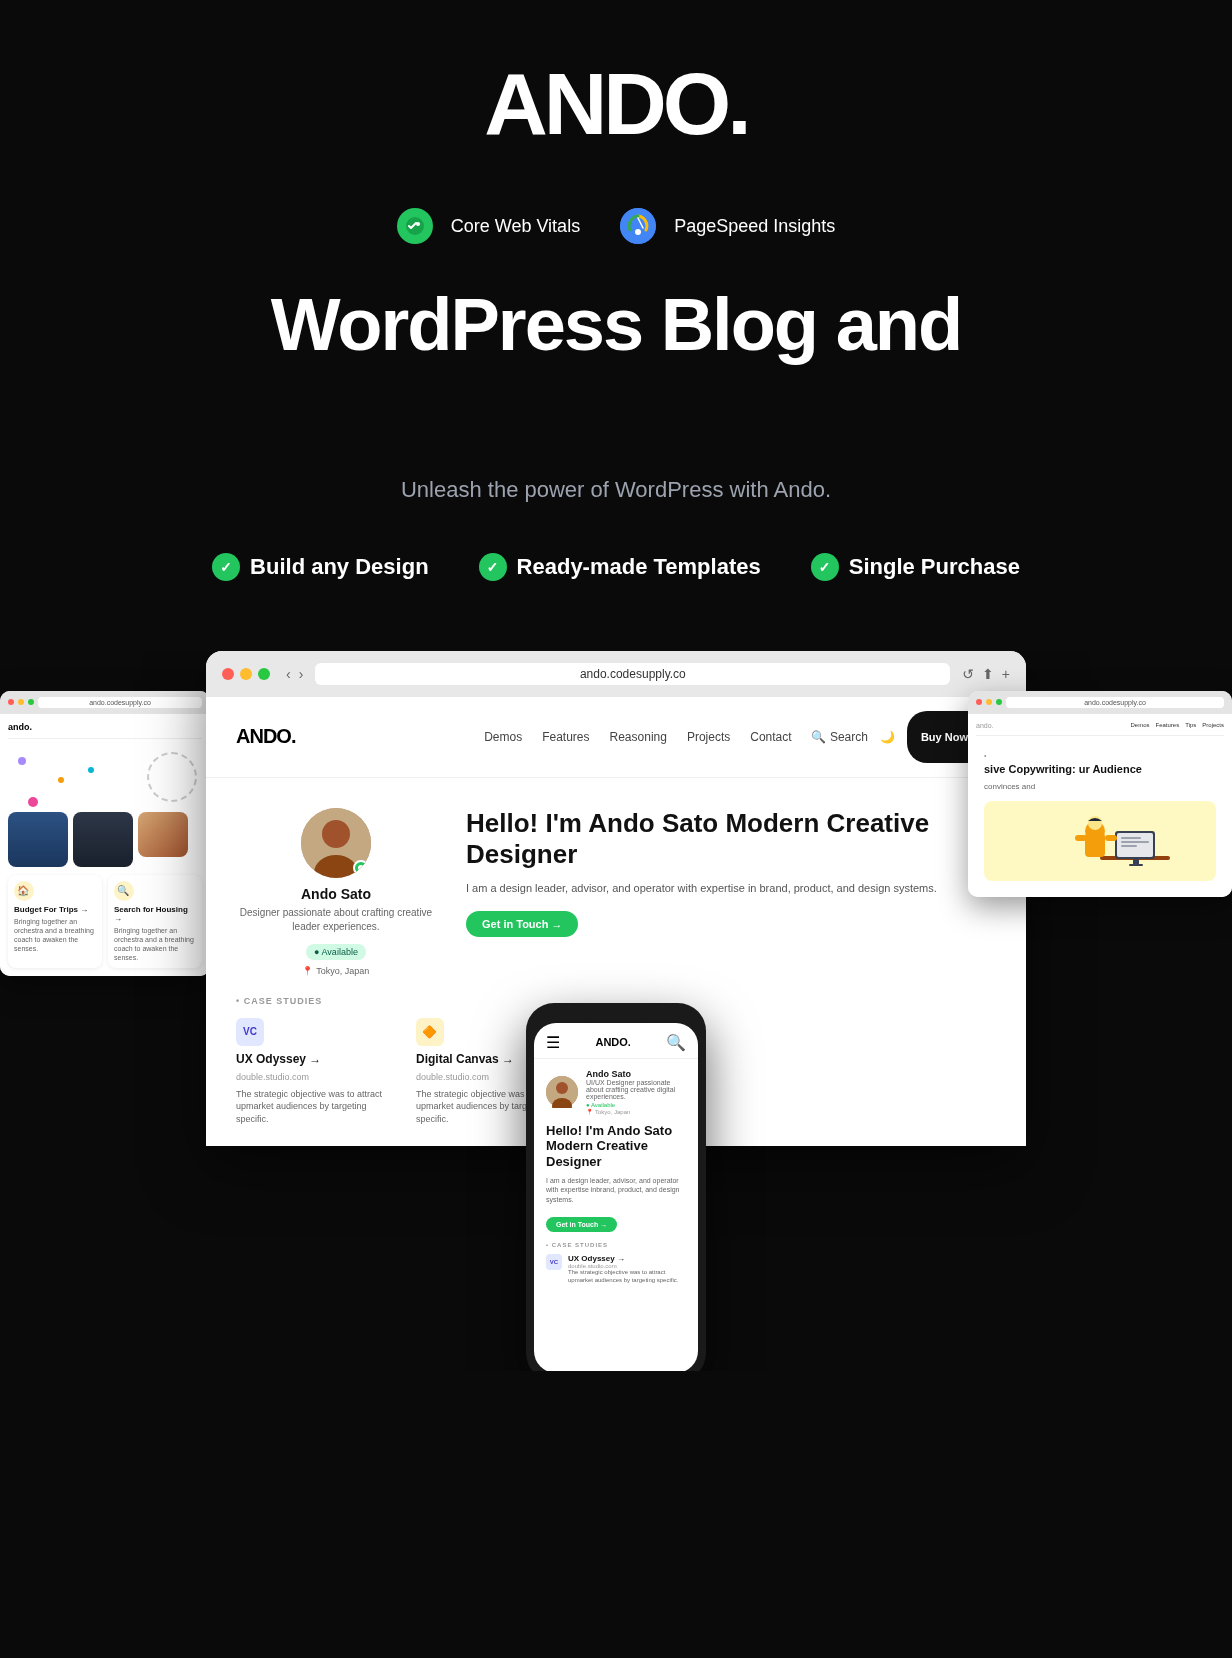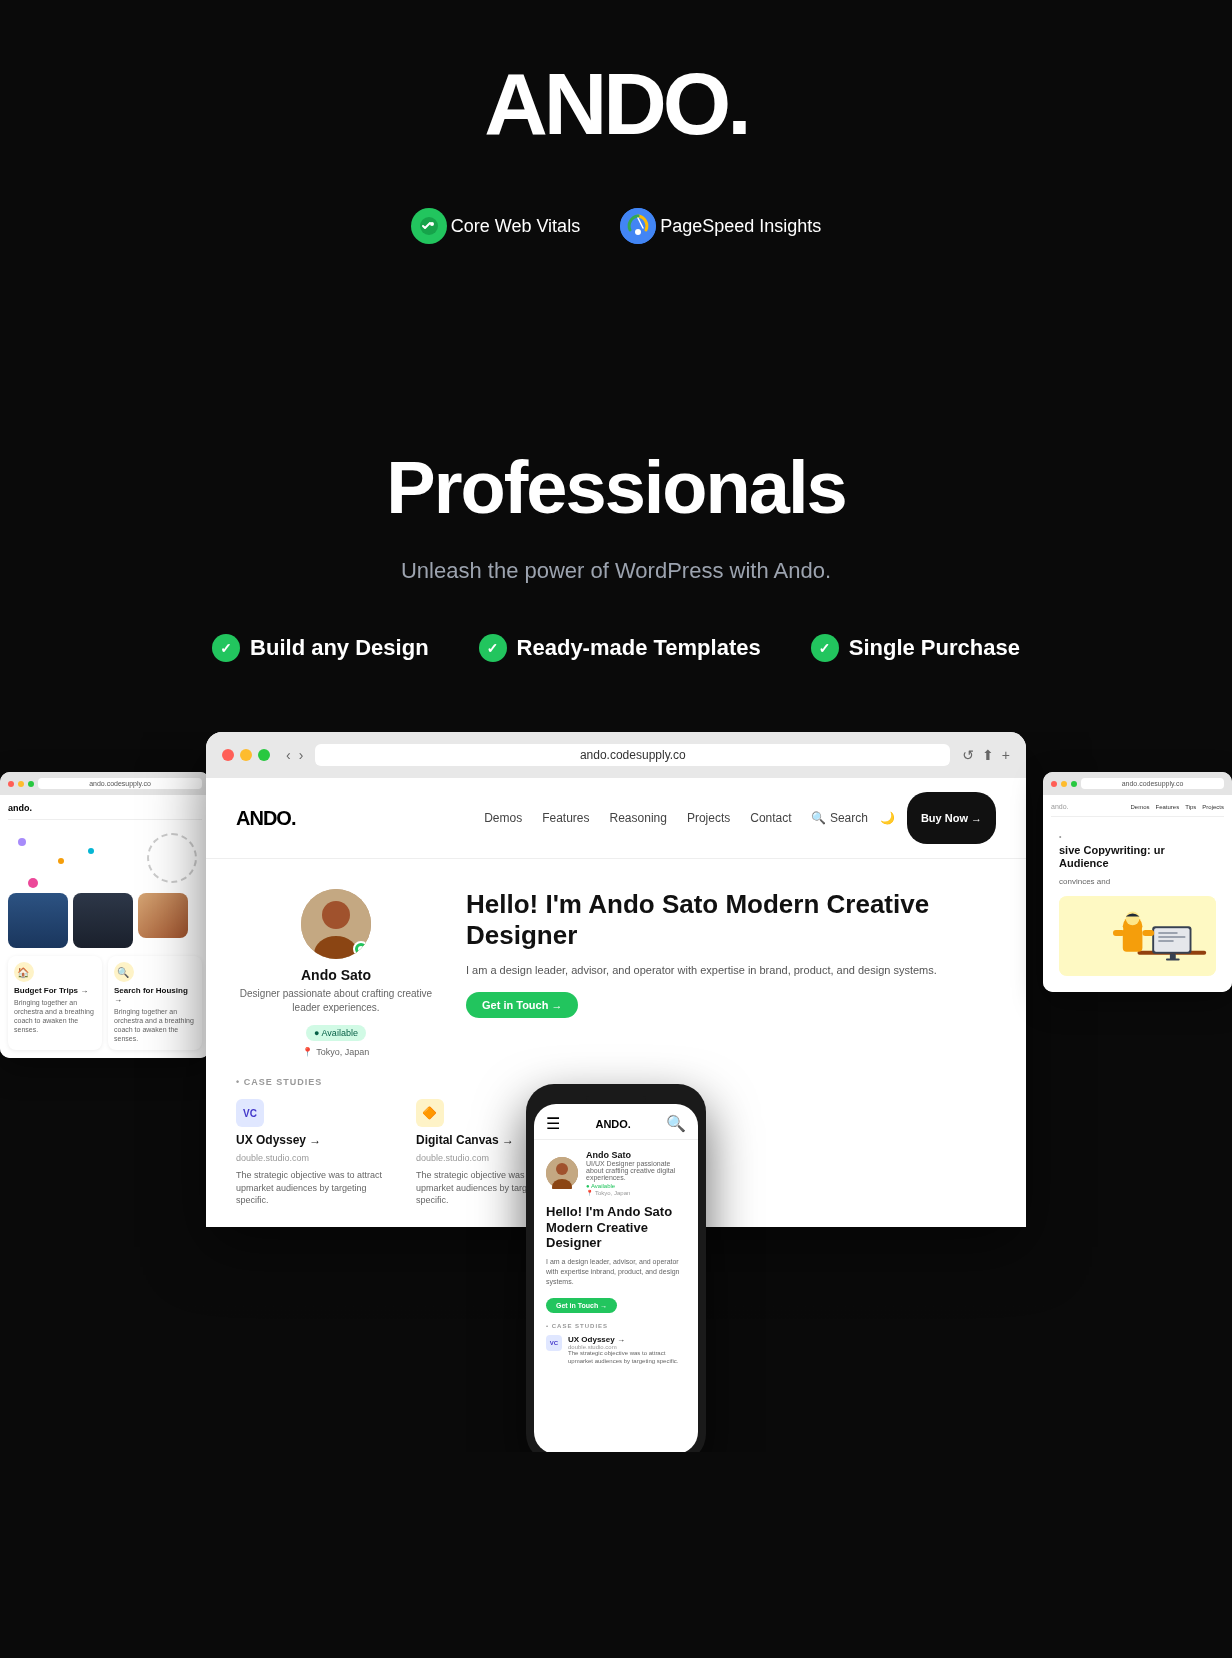--- a/index.html
+++ b/index.html
@@ -35,21 +35,21 @@
       display: flex;
       align-items: center;
       justify-content: center;
       gap: 40px;
       margin-bottom: 40px;
     }
 
     .badge-item {
       display: flex;
       align-items: center;
-      gap: 4px;
+      gap: 18px;
       color: #ffffff;
       font-size: 18px;
       font-weight: 500;
     }
 
     .badge-icon {
       width: 36px;
       height: 36px;
       border-radius: 50%;
       display: flex;
@@ -538,21 +538,21 @@
       background: #f5f5f5;
       border-radius: 10px;
       overflow: hidden;
       box-shadow: 0 10px 30px rgba(0,0,0,0.4);
     }
 
     .right-side-browser {
       position: absolute;
       right: 0;
       top: 40px;
-      width: 189px;
+      width: 264px;
       background: #f5f5f5;
       border-radius: 10px;
       overflow: hidden;
       box-shadow: 0 10px 30px rgba(0,0,0,0.4);
     }
 
     .mini-browser-bar {
       background: #e4e4e4;
       padding: 6px 8px;
       display: flex;
@@ -652,23 +652,22 @@
           <path d="M18 8 A10 10 0 0 0 10 22" stroke="#34a853" stroke-width="3" fill="none" stroke-linecap="round"></path>
           <circle cx="18" cy="24" r="3" fill="white"></circle>
           <line x1="18" y1="10" x2="23" y2="20" stroke="white" stroke-width="1.5" stroke-linecap="round"></line>
         </svg>
       </div>
       <span>PageSpeed Insights</span>
     </div>
   </div>
 
   <h1 class="hero-title">
+    <span>WordPress Blog and</span><br>
     <br>
-    <br>
-    <span>Professionals</span>
   </h1>
 
   <p class="hero-subtitle">Unleash the power of WordPress with Ando.</p>
 
   <div class="features-row">
     <div class="feature-item">
       <div class="check-icon">✓</div>
       <span>Build any Design</span>
     </div>
     <div class="feature-item">

